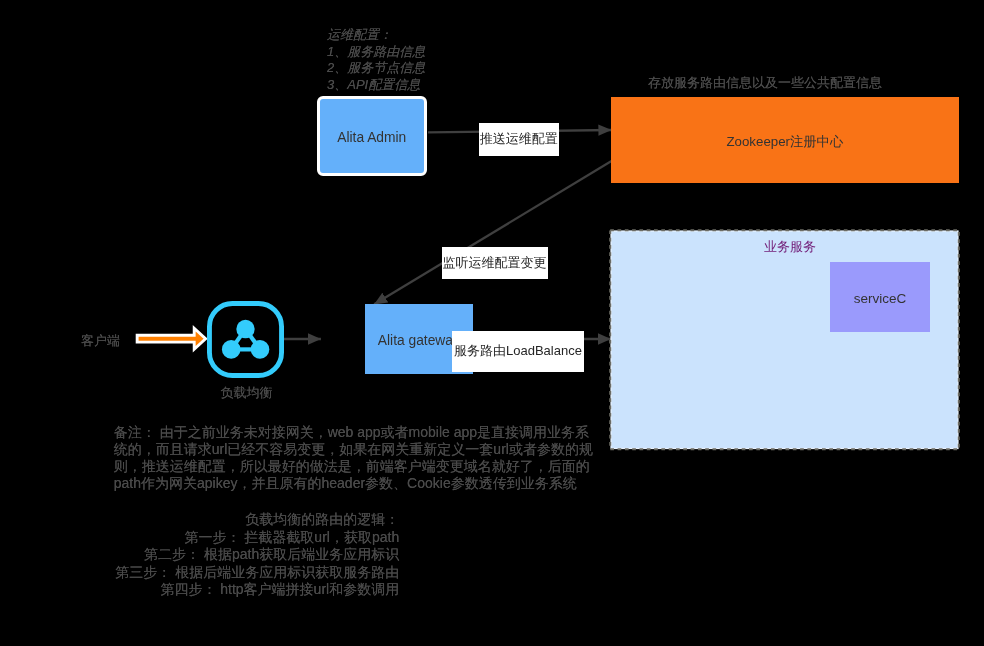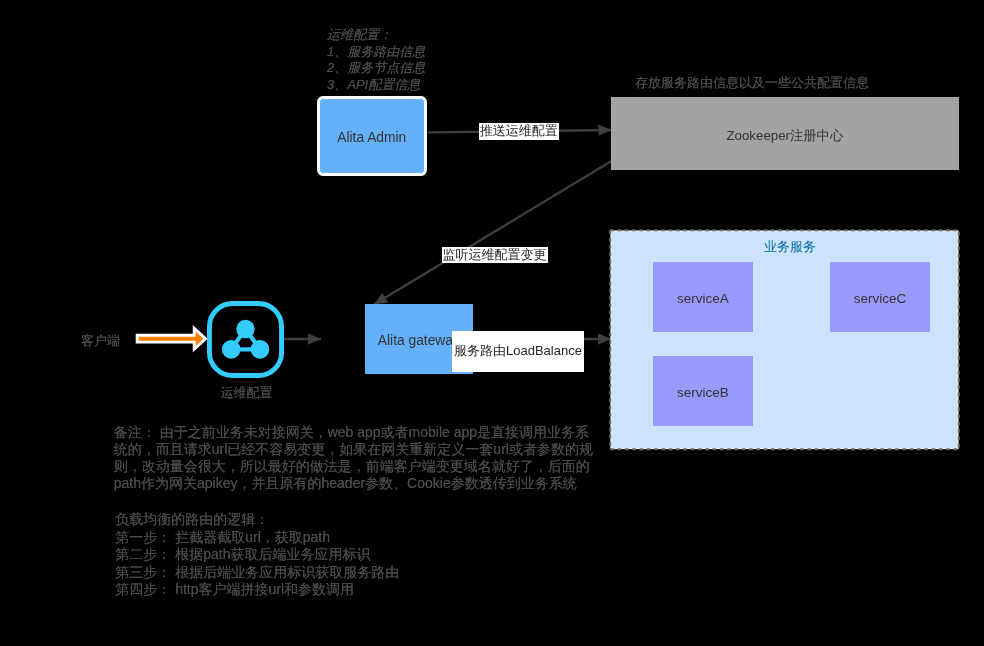--- a/index.html
+++ b/index.html
@@ -6,32 +6,32 @@
   html,body{margin:0;padding:0;}
   body{
     width:984px;height:646px;background:#000000;overflow:hidden;
     font-family:"Liberation Sans","DejaVu Sans",sans-serif;
     position:relative;
   }
   .stage{position:absolute;left:0;top:0;width:984px;height:646px;}
   .node{position:absolute;box-sizing:border-box;display:flex;align-items:center;justify-content:center;
         color:#333333;font-size:13.8px;line-height:1;padding-top:4px;}
   .adminbox{left:316.5px;top:95.8px;width:110.5px;height:80px;background:#64b0fa;border:3px solid #ffffff;border-radius:6px;}
-  .zkbox{left:610.8px;top:96.8px;width:348.1px;height:73px;background:#a3a3a3;font-size:13.3px;}
+  .zkbox{left:610.8px;top:96.8px;width:348.1px;height:86px;background:#f97316;font-size:13.3px;}
   .gwbox{left:320.8px;top:303.9px;width:108.1px;height:70px;background:#64b0fa;margin-left:44px;}
   .svccontainer{left:611px;top:230.5px;width:347px;height:217.5px;background:#cbe3fd;}
   .svcbox{position:absolute;background:#9a9afc;display:flex;align-items:center;justify-content:center;
           color:#333333;font-size:13.5px;line-height:1;padding-top:3px;box-sizing:border-box;}
   .note{position:absolute;color:#4a4a4a;font-size:14px;line-height:17.2px;white-space:pre;
         text-shadow:0 0 0.6px #4a4a4a;}
   .note13{font-size:13px;line-height:16.5px;font-style:italic;}
   .note17{line-height:17.5px;}
   .cap{position:absolute;color:#4a4a4a;font-size:13px;white-space:nowrap;text-shadow:0 0 0.6px #4a4a4a;}
   .edgelabel{position:absolute;background:#ffffff;color:#262626;font-size:13px;white-space:nowrap;
-             padding:0 1px;line-height:16.3px;}
+             padding:8px 1px;line-height:16.3px;}
   svg.overlay{position:absolute;left:0;top:0;width:984px;height:646px;pointer-events:none;}
 </style>
 </head>
 <body>
 
 <div class="stage" id="stage">
 
   <svg class="overlay" viewBox="0 0 984 646">
     <defs>
       <marker id="ah" markerWidth="13.2" markerHeight="11.4" refX="13" refY="5.7" orient="auto" markerUnits="userSpaceOnUse">
@@ -42,44 +42,38 @@
     <line x1="611.5" y1="161" x2="374.2" y2="304.3" stroke="#3f3f3f" stroke-width="2.3" marker-end="url(#ah)"></line>
     <line x1="282" y1="339" x2="320.9" y2="339" stroke="#3f3f3f" stroke-width="2.3" marker-end="url(#ah)"></line>
     <line x1="429" y1="339" x2="611" y2="339" stroke="#3f3f3f" stroke-width="2.3" marker-end="url(#ah)"></line>
   </svg>
 
   <div class="note note13" style="left:327px;top:27px;">运维配置：
 1、服务路由信息
 2、服务节点信息
 3、API配置信息</div>
 
-  <div class="cap" style="left:635px;top:74px;">存放服务路由信息以及一些公共配置信息</div>
+  <div class="cap" style="left:648px;top:74px;">存放服务路由信息以及一些公共配置信息</div>
 
   <div class="node adminbox">
     <span>Alita Admin</span>
   </div>
 
   <div class="node zkbox">
     <span>Zookeeper注册中心</span>
   </div>
 
   <div class="node gwbox">
     <span>Alita gateway</span>
   </div>
 
   <div class="svccontainer" style="position:absolute;">
-    <div style="position:absolute;left:0;right:0;top:8.7px;text-align:center;color:#0369a1;font-size:13px;line-height:16px;padding-left:11px;">业务服务</div>
-    <div class="svcbox" style="left:42px;top:31.4px;width:100px;height:70px;">
-      <span>serviceA</span>
-    </div>
+    <div style="position:absolute;left:0;right:0;top:8.7px;text-align:center;color:#701a75;font-size:13px;line-height:16px;padding-left:11px;">业务服务</div>
     <div class="svcbox" style="left:174px;top:31.5px;width:100px;height:70px;margin-left:45px;">
       <span>serviceC</span>
-    </div>
-    <div class="svcbox" style="left:42px;top:125.5px;width:100px;height:70px;">
-      <span>serviceB</span>
     </div>
     <svg style="position:absolute;left:-4px;top:-4px;width:355px;height:225.5px;pointer-events:none;" viewBox="0 0 355 225.5">
       <rect x="4" y="4" width="347" height="217.5" fill="none" stroke="#eaf3fe" stroke-width="1.2"></rect>
       <rect x="3.2" y="3.2" width="348.6" height="219.1" fill="none" stroke="#6b6b63" stroke-width="2" stroke-dasharray="3.7 3.6"></rect>
     </svg>
   </div>
 
   <div class="cap" style="left:81px;top:332px;">客户端</div>
 
   <svg style="position:absolute;left:132px;top:322px;width:78px;height:34px;" viewBox="0 0 78 34">
@@ -91,30 +85,30 @@
     <g fill="none" stroke="#33ccfc" stroke-width="4.2" stroke-linecap="butt">
       <path d="M38.5,28 L24.2,48.4"></path>
       <path d="M38.5,28 L53,48.4"></path>
       <path d="M24.2,48.4 L53,48.4"></path>
     </g>
     <circle cx="38.5" cy="28" r="9.2" fill="#33ccfc"></circle>
     <circle cx="24.2" cy="48.4" r="9.3" fill="#33ccfc"></circle>
     <circle cx="53" cy="48.4" r="9.3" fill="#33ccfc"></circle>
   </svg>
 
-  <div class="cap" style="left:220.5px;top:384px;">运维配置</div>
+  <div class="cap" style="left:220.5px;top:384px;">负载均衡</div>
 
   <div class="edgelabel" style="left:478.7px;top:123.3px;">推送运维配置</div>
   <div class="edgelabel" style="left:441.5px;top:223.2px;margin-top:24px;">监听运维配置变更</div>
   <div class="edgelabel" style="left:452px;top:331.3px;padding:12px 2px;">服务路由LoadBalance</div>
 
   <div class="note" style="left:113.8px;top:423.5px;">备注： 由于之前业务未对接网关，web app或者mobile app是直接调用业务系
 统的，而且请求url已经不容易变更，如果在网关重新定义一套url或者参数的规
-则，改动量会很大，所以最好的做法是，前端客户端变更域名就好了，后面的
+则，推送运维配置，所以最好的做法是，前端客户端变更域名就好了，后面的
 path作为网关apikey，并且原有的header参数、Cookie参数透传到业务系统</div>
 
-  <div class="note note17" style="left:115.3px;top:511.2px;">负载均衡的路由的逻辑：
+  <div class="note note17" style="left:115.3px;top:511.2px;text-align:right;">负载均衡的路由的逻辑：
 第一步： 拦截器截取url，获取path
 第二步： 根据path获取后端业务应用标识
 第三步： 根据后端业务应用标识获取服务路由
 第四步： http客户端拼接url和参数调用</div>
 
 </div>
 
 </body></html>

